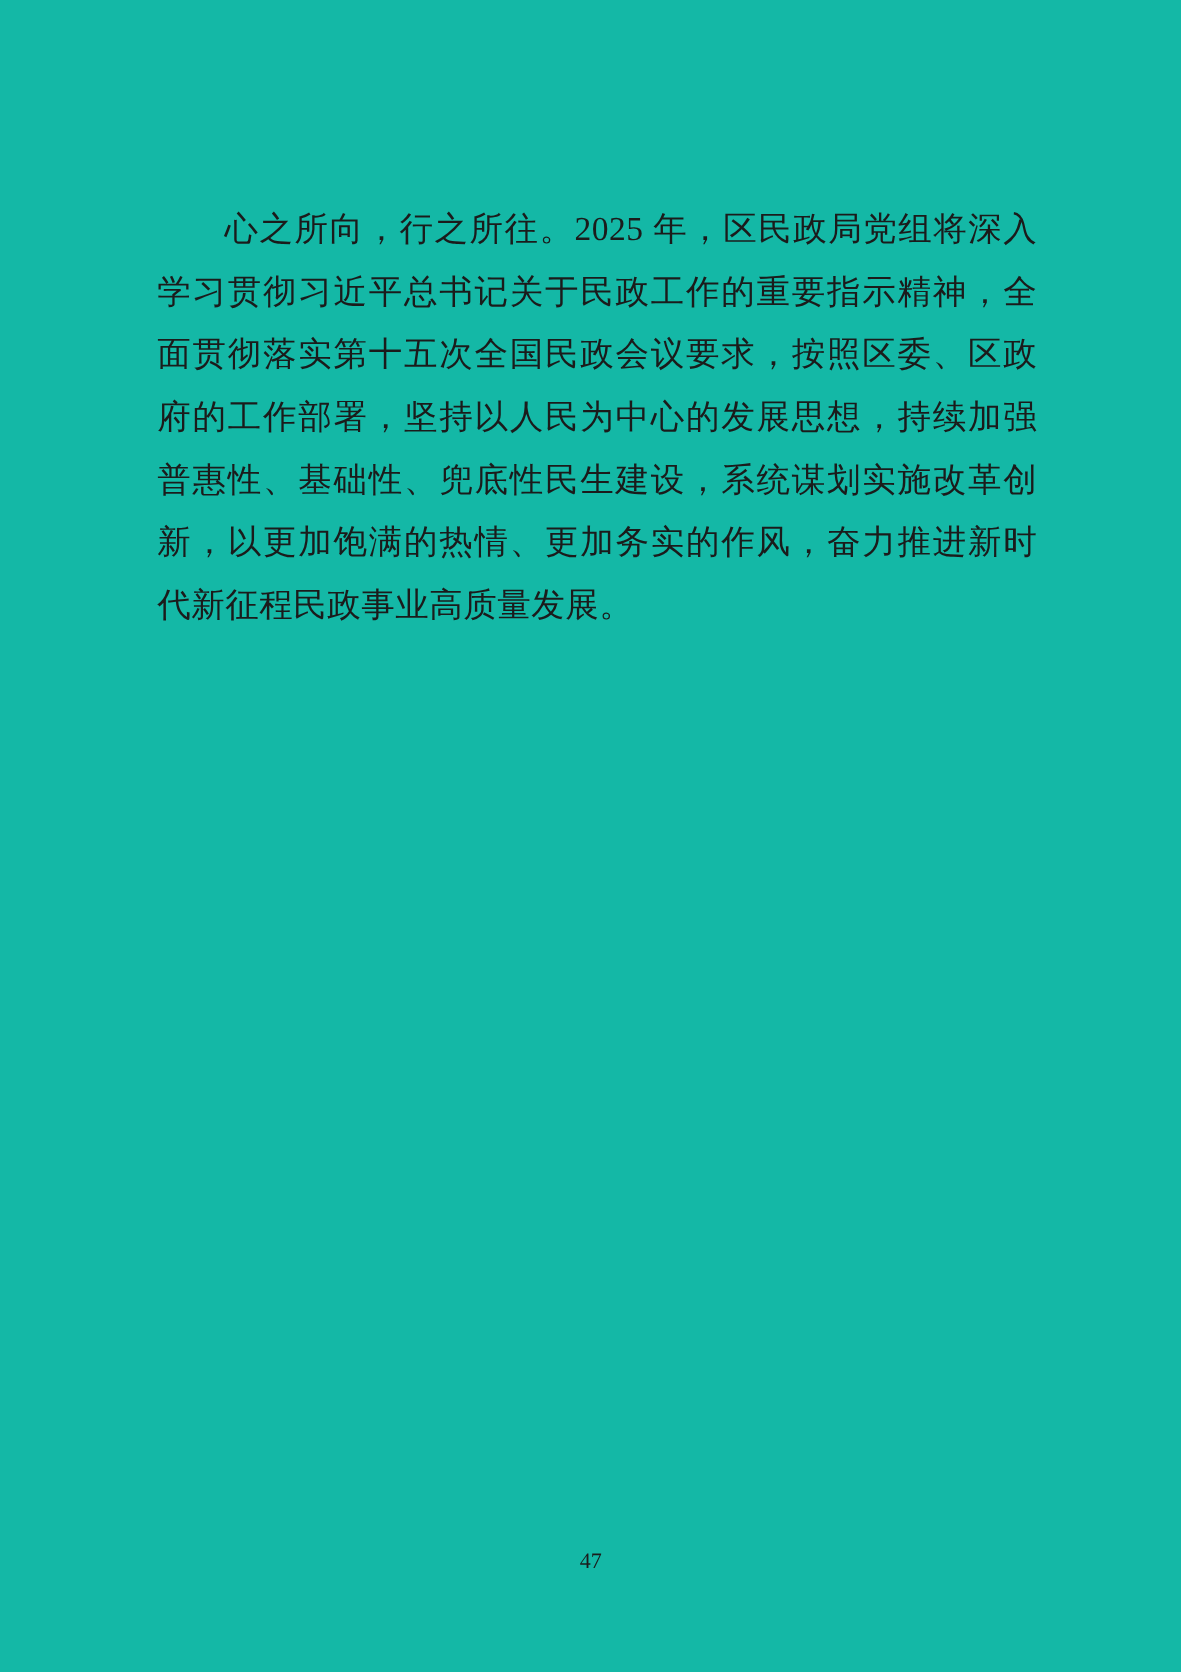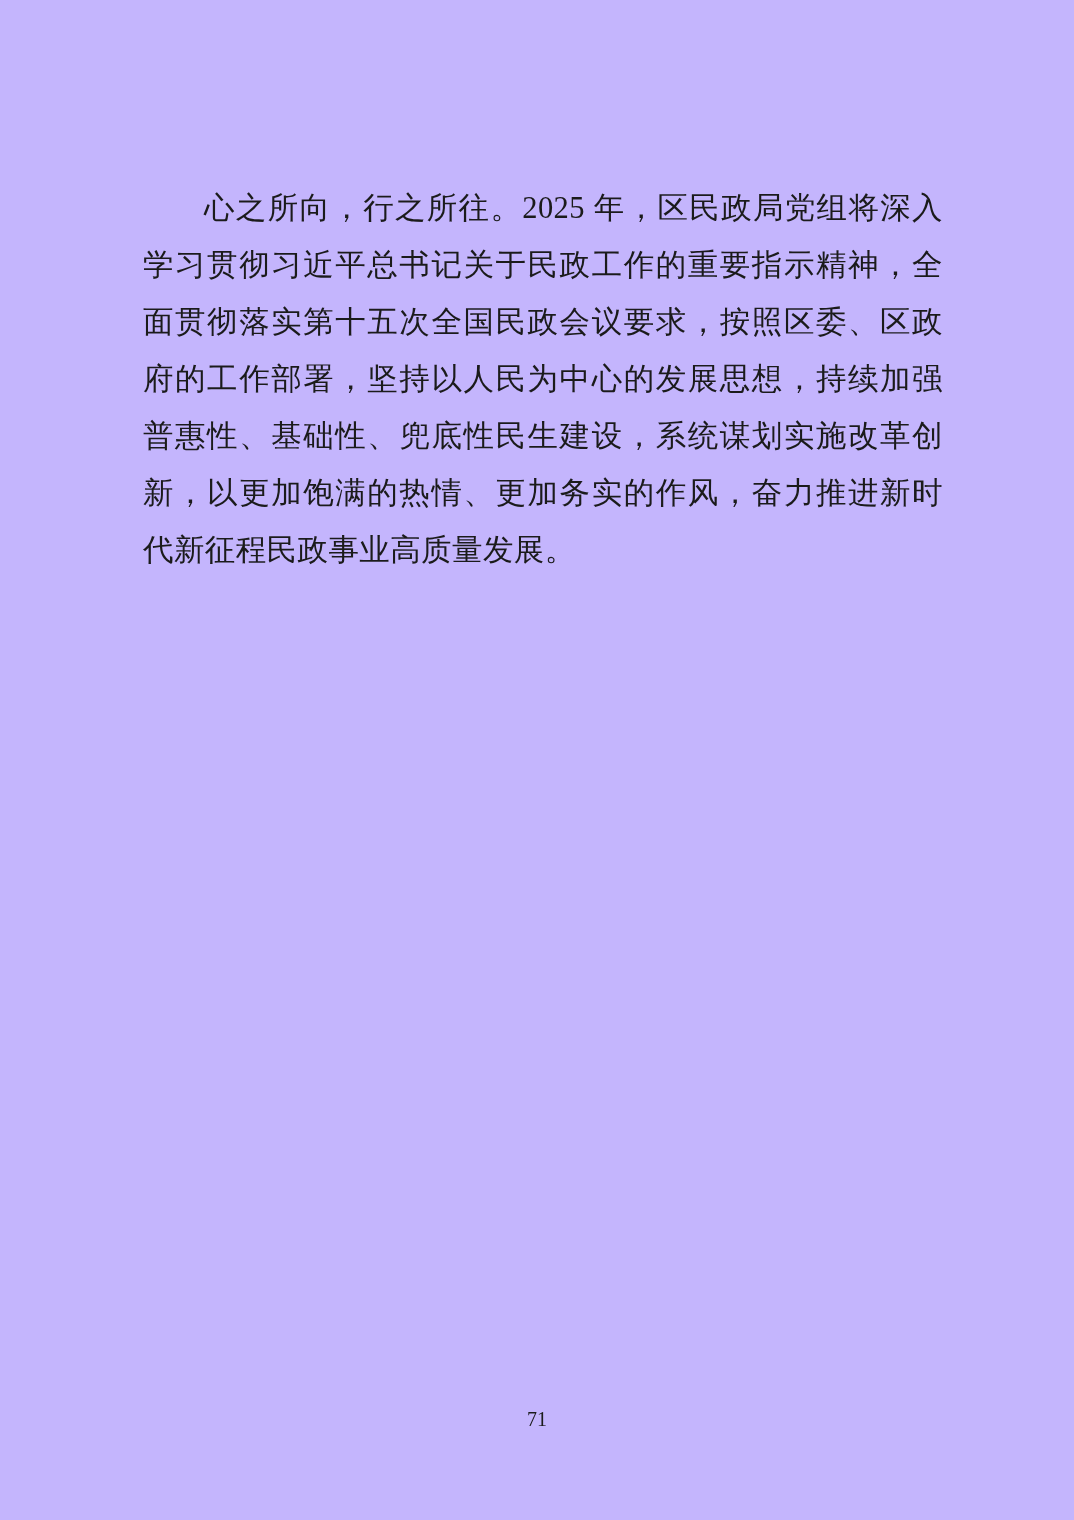--- a/index.html
+++ b/index.html
@@ -13,21 +13,21 @@
     position: relative;
     font-family: "Liberation Serif", "DejaVu Serif", serif;
     color: #1a1a1a;
   }
   .page {
     position: absolute;
     top: 0;
     left: 0;
     width: 1074px;
     height: 1520px;
-    background: #c4b5fd;
+    background: #14b8a6;
     overflow: hidden;
   }
   .content {
     position: absolute;
     left: 143px;
     top: 180px;
     width: 800px;
   }
   .body-paragraph {
     font-size: 30.5px;
@@ -51,14 +51,14 @@
     font-family: "Liberation Serif", "DejaVu Serif", serif;
   }
 </style>
 </head>
 <body>
 
 <div class="page">
   <div class="content">
     <p class="body-paragraph">心之所向，行之所往。2025 年，区民政局党组将深入学习贯彻习近平总书记关于民政工作的重要指示精神，全面贯彻落实第十五次全国民政会议要求，按照区委、区政府的工作部署，坚持以人民为中心的发展思想，持续加强普惠性、基础性、兜底性民生建设，系统谋划实施改革创新，以更加饱满的热情、更加务实的作风，奋力推进新时代新征程民政事业高质量发展。</p>
   </div>
-  <div class="page-number">71</div>
+  <div class="page-number">47</div>
 </div>
 
 </body></html>

